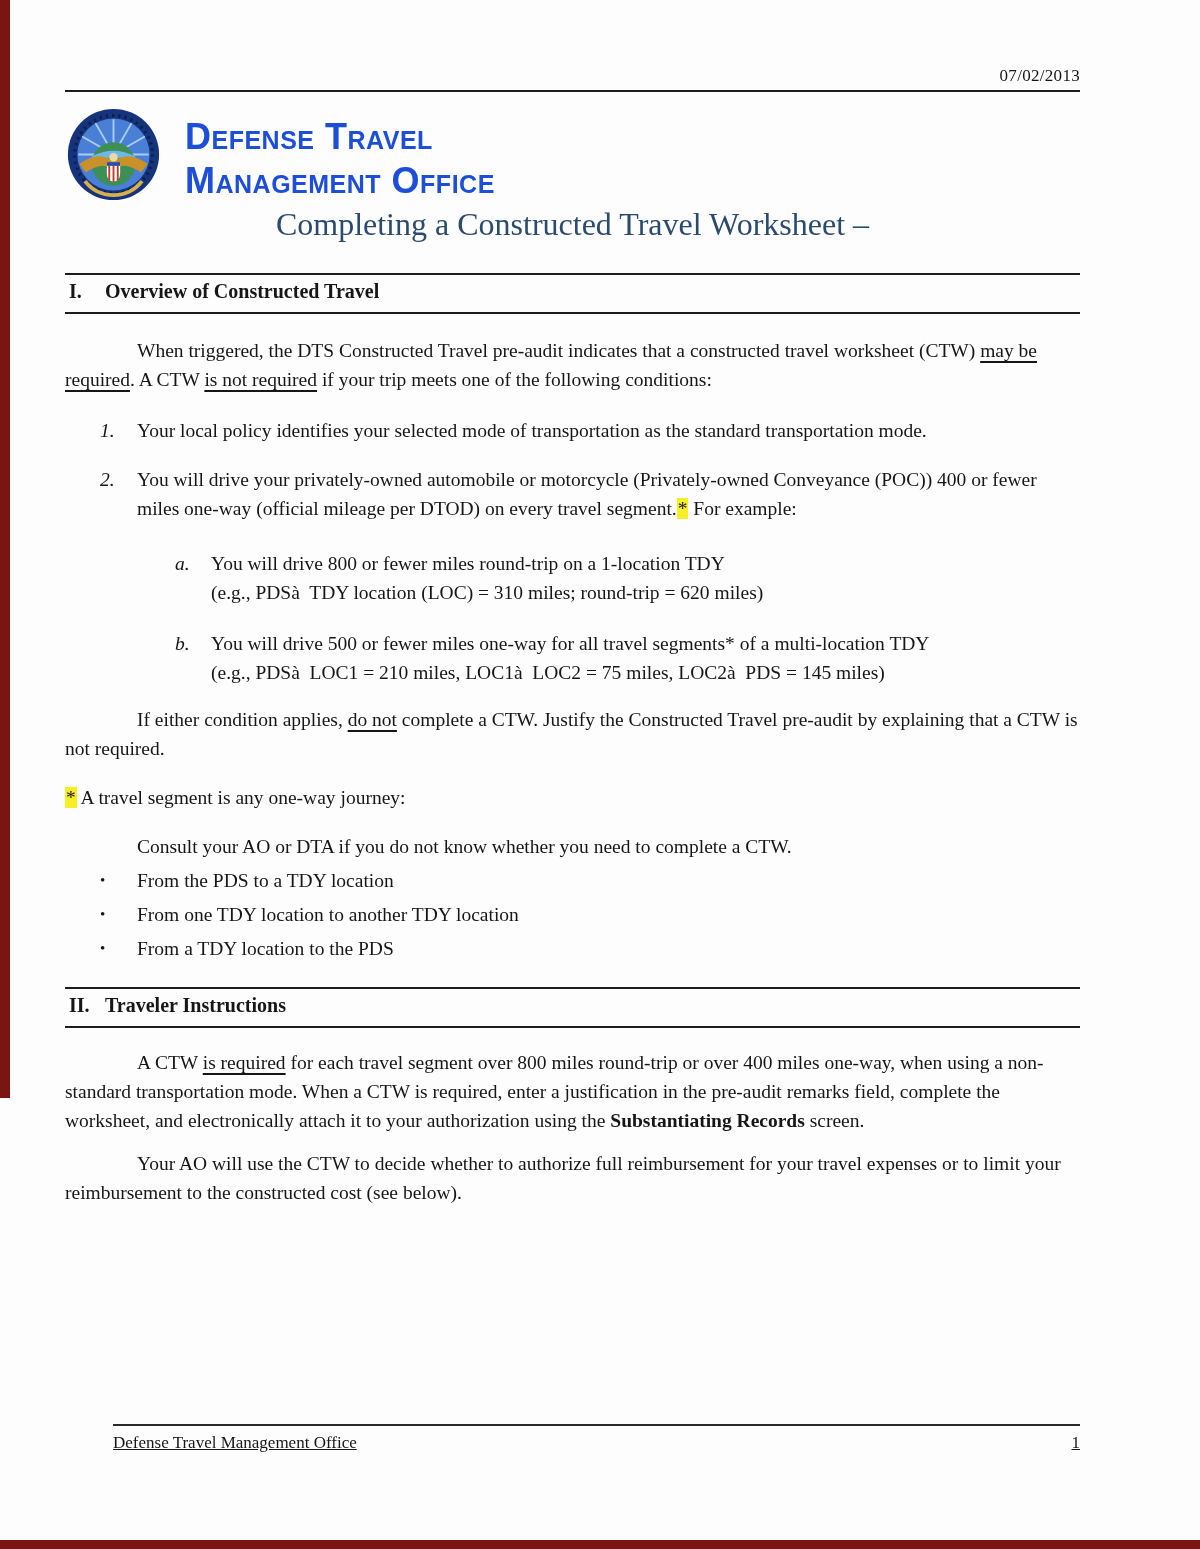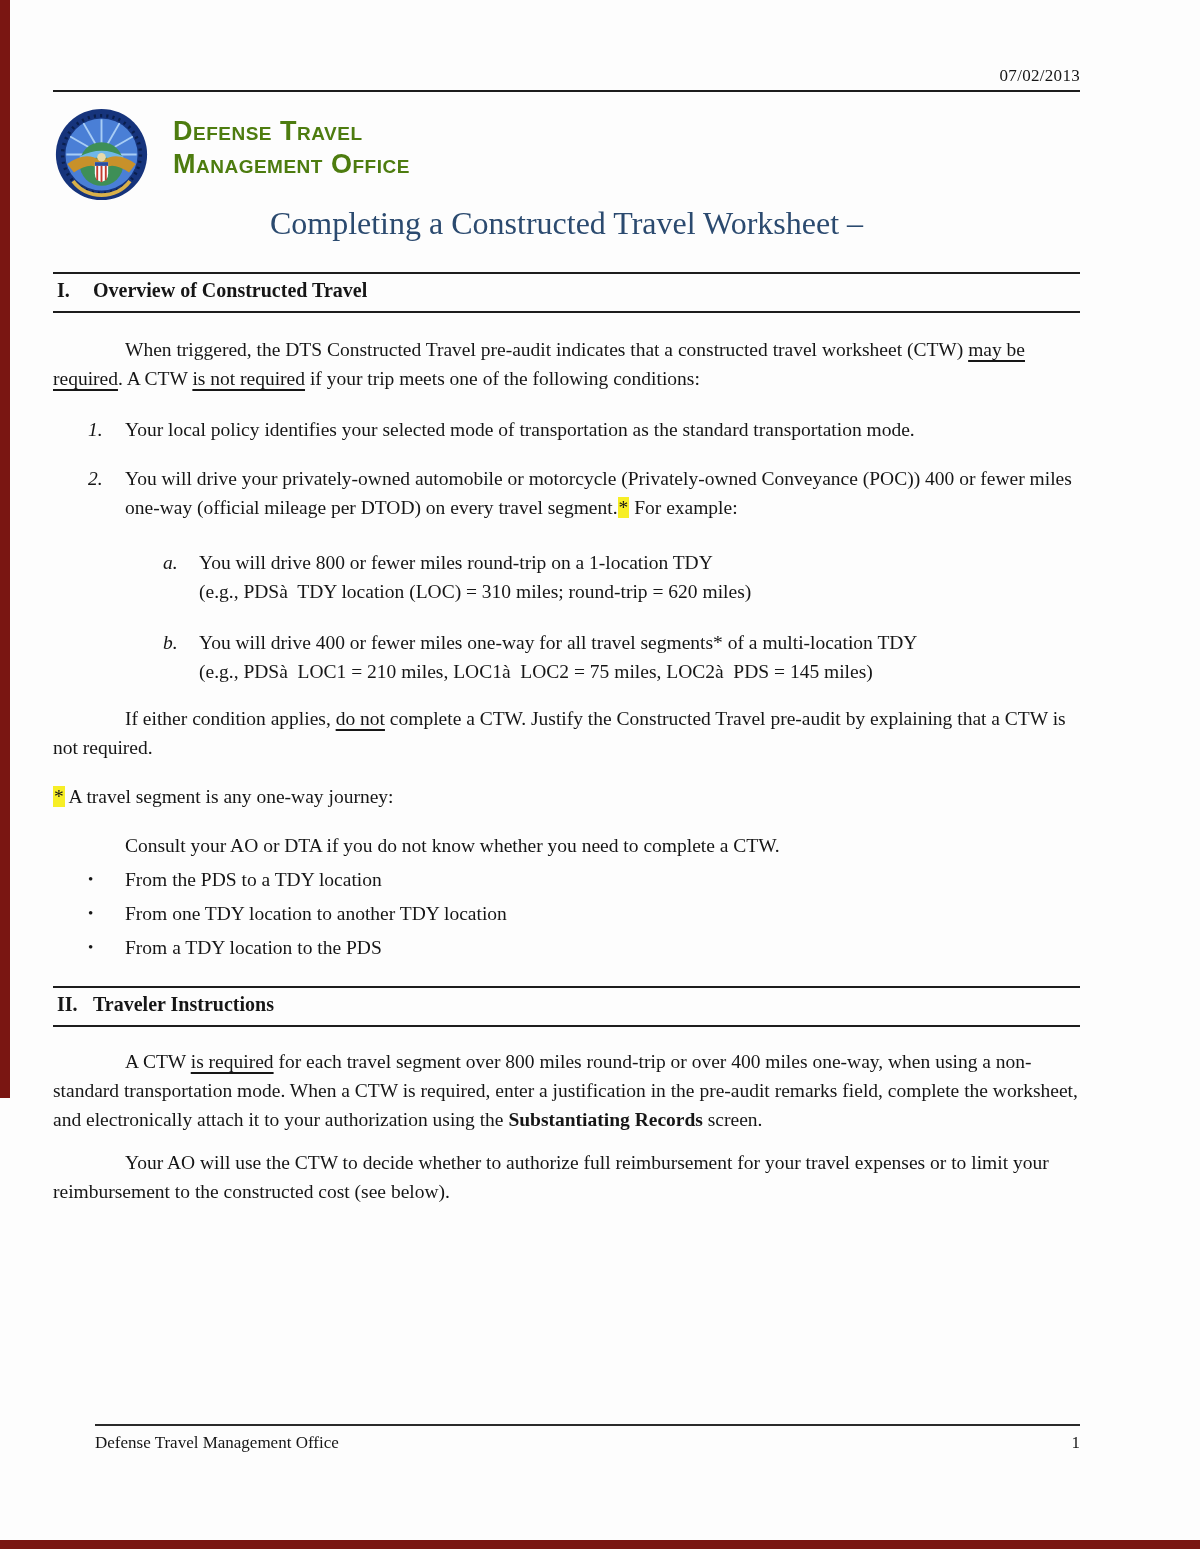--- a/index.html
+++ b/index.html
@@ -17,20 +17,21 @@
     position:absolute;left:0;top:0;width:10px;height:1098px;
     background:#7a1612;
   }
   .edge-bottom{
     position:absolute;left:0;top:1540px;width:1200px;height:9px;
     background:#7a1612;
   }
   .content{
     position:relative;
     padding:0 120px 0 53px;
+    margin-left:12px;
   }
   .date-row{
     padding-top:66px;
     text-align:right;
     font-size:17px;
     letter-spacing:0.3px;
   }
   .top-rule{
     margin-top:4px;
     border-bottom:2px solid #1d1d1d;
@@ -40,24 +41,24 @@
     display:flex;
     align-items:flex-start;
   }
   .seal{width:97px;height:95px;flex:0 0 auto;}
   .org-name{
     margin-left:23px;
     margin-top:8px;
     font-family:"Liberation Sans", sans-serif;
     font-weight:700;
     font-variant:small-caps;
-    font-size:27px;
+    font-size:36px;
     line-height:1.22;
     letter-spacing:0.5px;
-    color:#4d7c0f;
+    color:#1d4ed8;
   }
   .doc-title{
     margin-top:2px;
     text-align:center;
     font-weight:400;
     font-size:32px;
     line-height:38px;
     color:#2b4a6f;
   }
   .section-box{
@@ -110,26 +111,27 @@
     margin-top:5px;
   }
   .bullet-row .glyph{
     width:37px;margin-left:35px;flex:0 0 auto;font-size:15px;line-height:29px;
   }
   .u{text-decoration:underline;text-decoration-thickness:2px;text-underline-offset:4px;}
   .b{font-weight:700;}
   .hl{background:#f7ee26;padding:0 1px;}
   .footer{
     position:absolute;
-    left:95px;right:120px;top:1424px;
+    left:113px;right:120px;top:1424px;
     border-top:2px solid #2a2a2a;
     padding-top:7px;
     display:flex;
     justify-content:space-between;
     font-size:17px;
+    text-decoration:underline;
   }
 </style>
 </head>
 <body>
 
 <div class="page">
 
   <div class="edge-left"></div>
   <div class="edge-bottom"></div>
 
@@ -196,21 +198,21 @@
       <span class="letter">a.</span>
       <div class="itxt">
         <div>You will drive 800 or fewer miles round-trip on a 1-location TDY</div>
         <div>(e.g., PDSà&nbsp; TDY location (LOC) = 310 miles; round-trip = 620 miles)</div>
       </div>
     </div>
 
     <div class="sub-item sb">
       <span class="letter">b.</span>
       <div class="itxt">
-        <div>You will drive 400 or fewer miles one-way for all travel segments* of a multi-location TDY</div>
+        <div>You will drive 500 or fewer miles one-way for all travel segments* of a multi-location TDY</div>
         <div>(e.g., PDSà&nbsp; LOC1 = 210 miles, LOC1à&nbsp; LOC2 = 75 miles, LOC2à&nbsp; PDS = 145 miles)</div>
       </div>
     </div>
 
     <div class="para indent p2"><span>If either condition applies, </span><span class="u">do not</span><span> complete a CTW. Justify the Constructed Travel pre-audit by explaining that a CTW is not required.</span></div>
 
     <div class="para note"><span class="hl">*</span><span> A travel segment is any one-way journey:</span></div>
 
     <div class="para indent p3">Consult your AO or DTA if you do not know whether you need to complete a CTW.</div>
 

